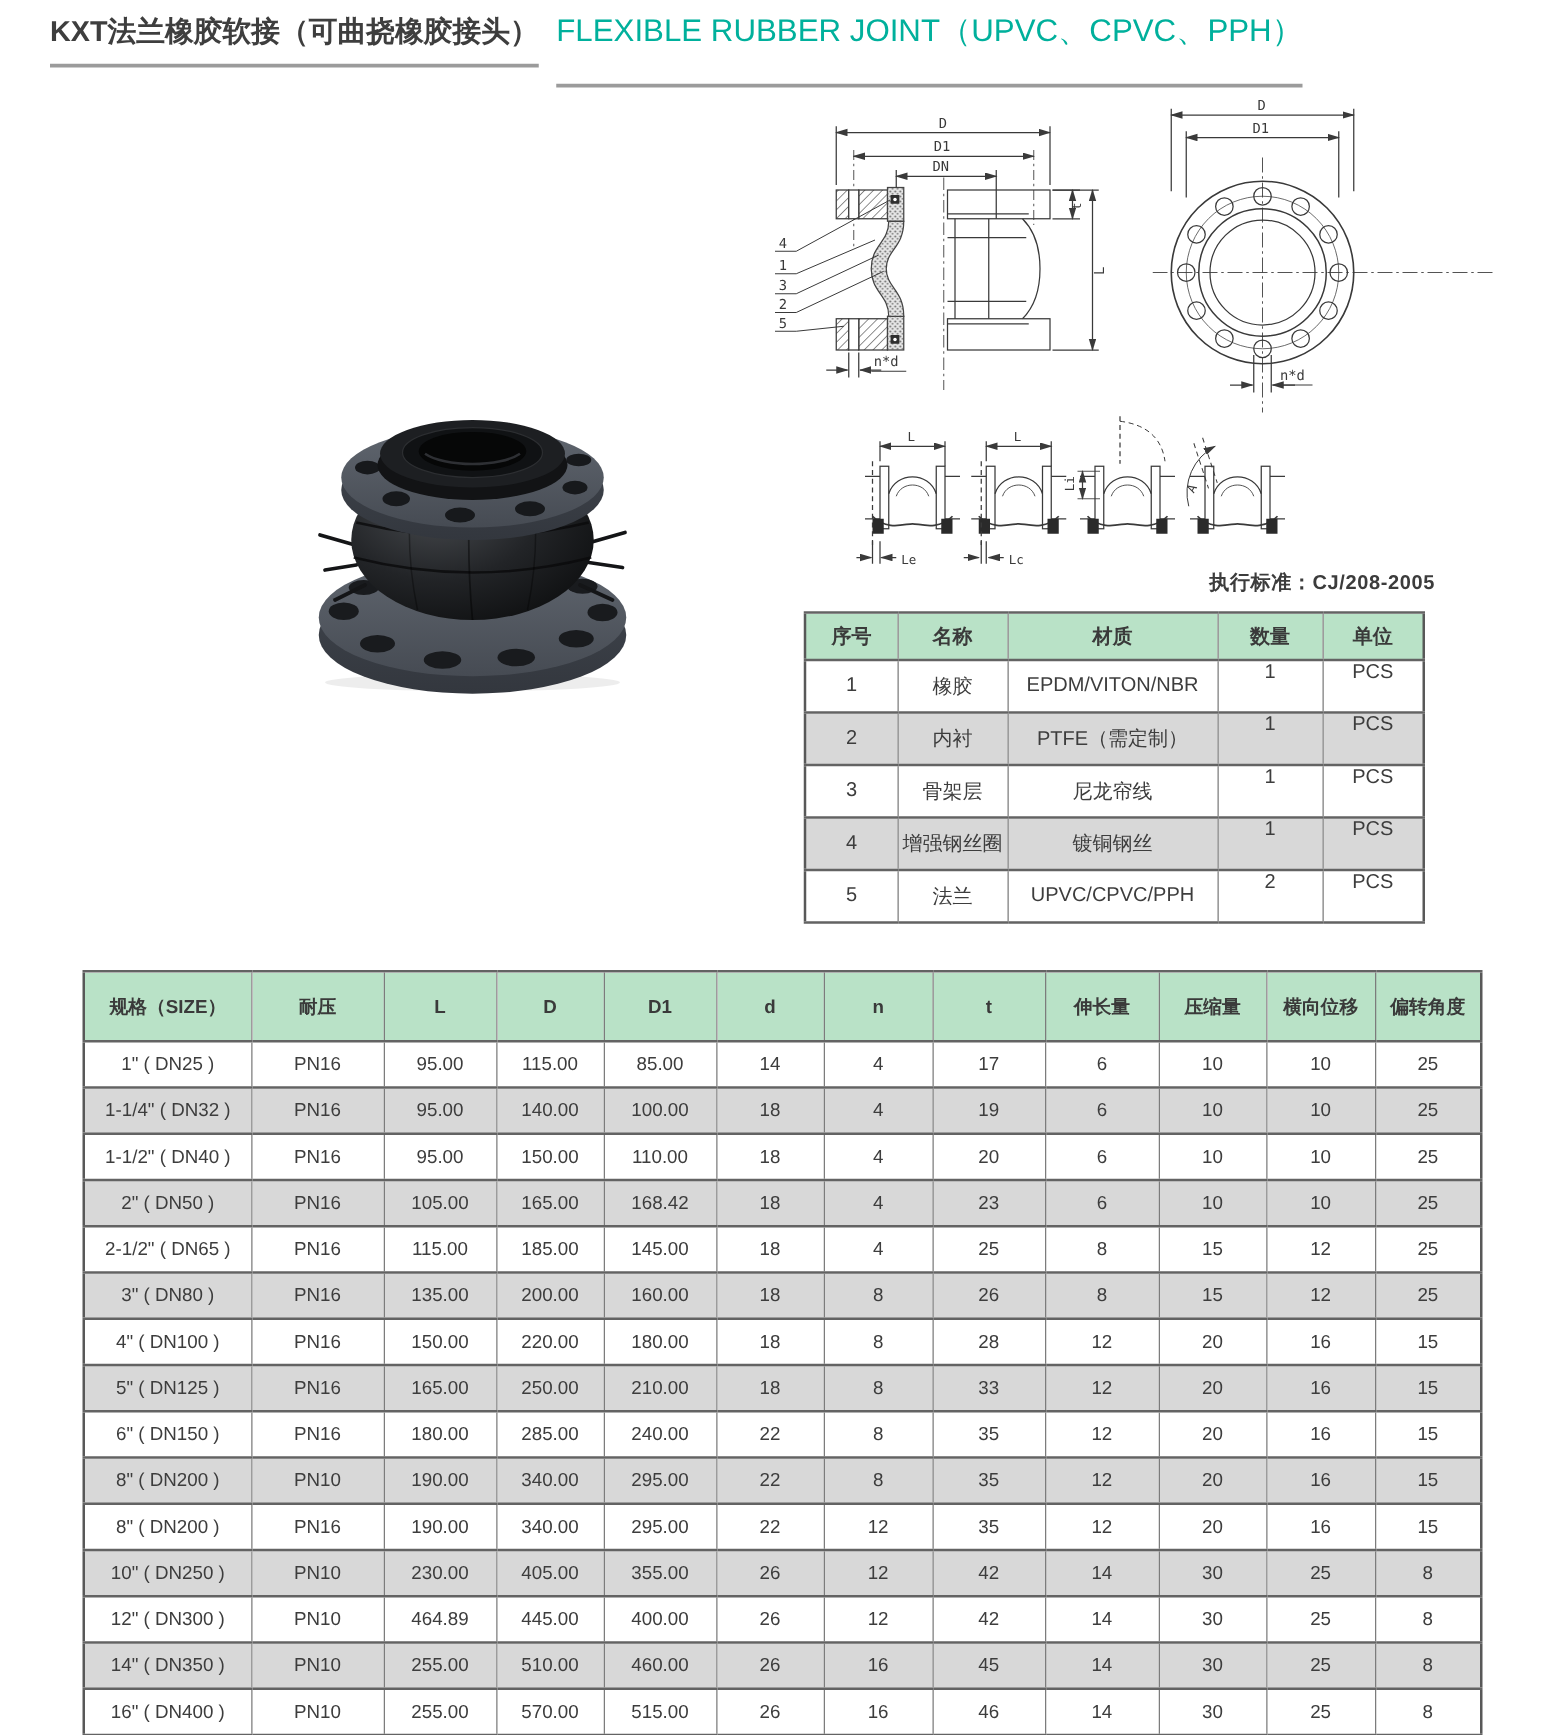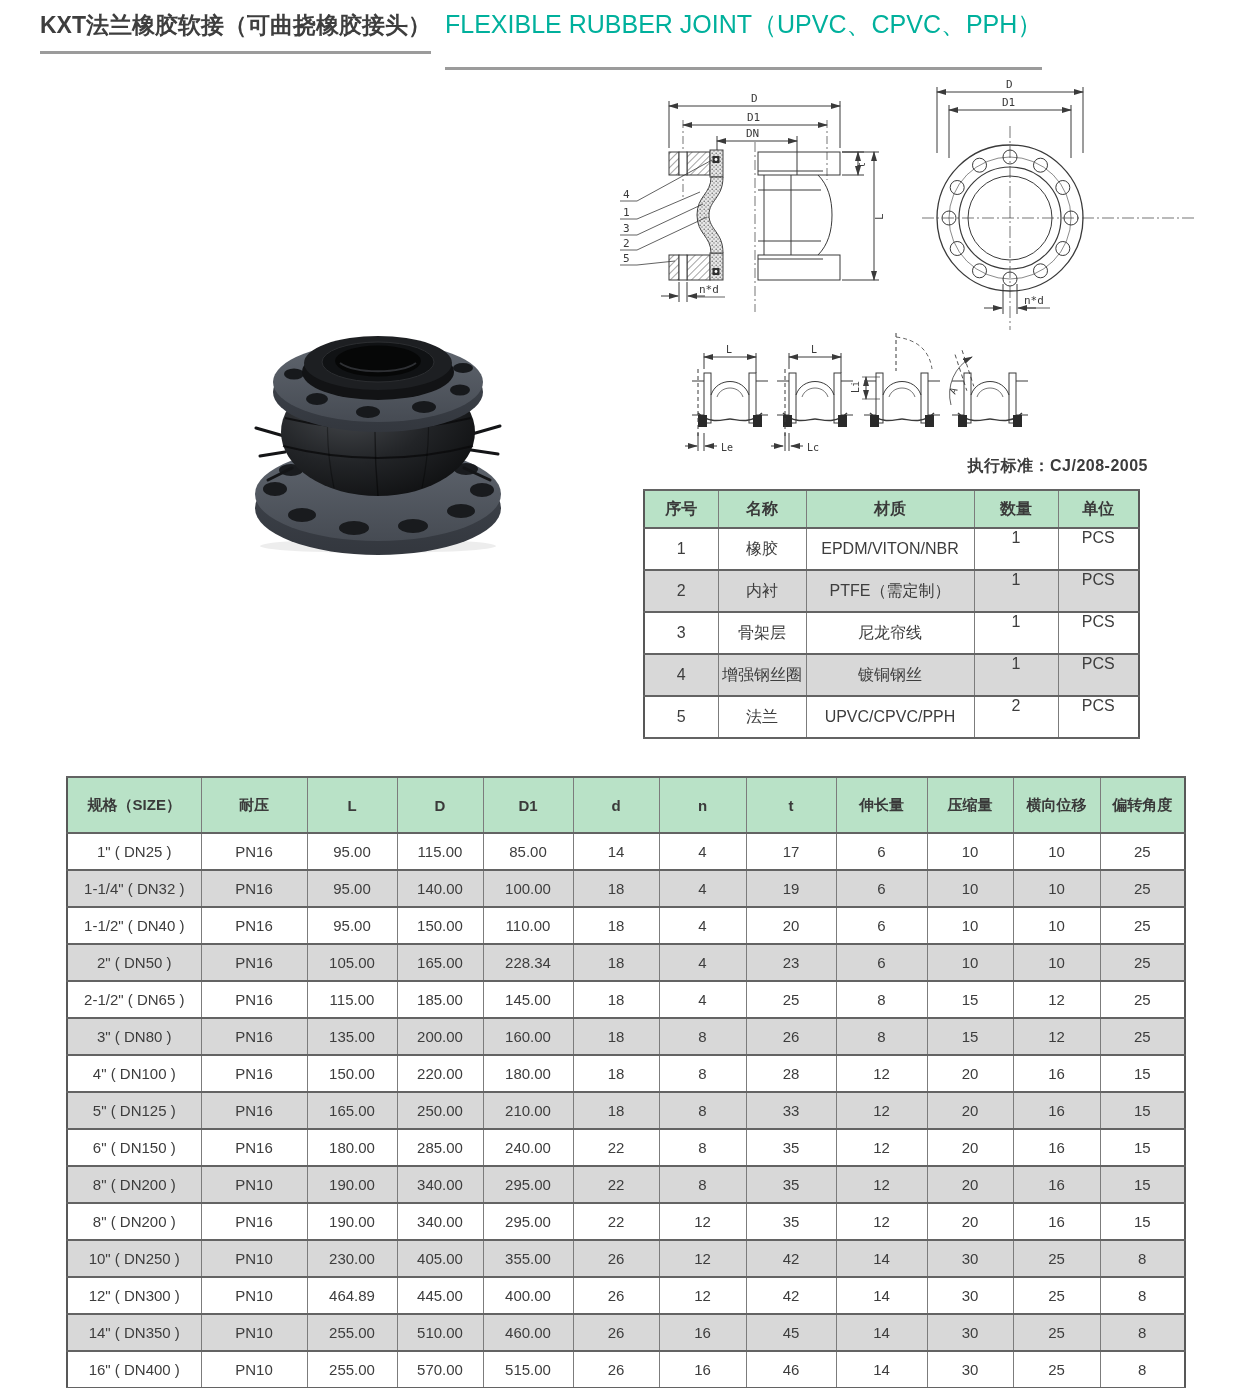--- a/index.html
+++ b/index.html
@@ -474,21 +474,21 @@
           <td>6</td>
           <td>10</td>
           <td>10</td>
           <td>25</td>
         </tr>
         <tr>
           <td>2" ( DN50 )</td>
           <td>PN16</td>
           <td>105.00</td>
           <td>165.00</td>
-          <td>228.34</td>
+          <td>168.42</td>
           <td>18</td>
           <td>4</td>
           <td>23</td>
           <td>6</td>
           <td>10</td>
           <td>10</td>
           <td>25</td>
         </tr>
         <tr>
           <td>2-1/2" ( DN65 )</td>

